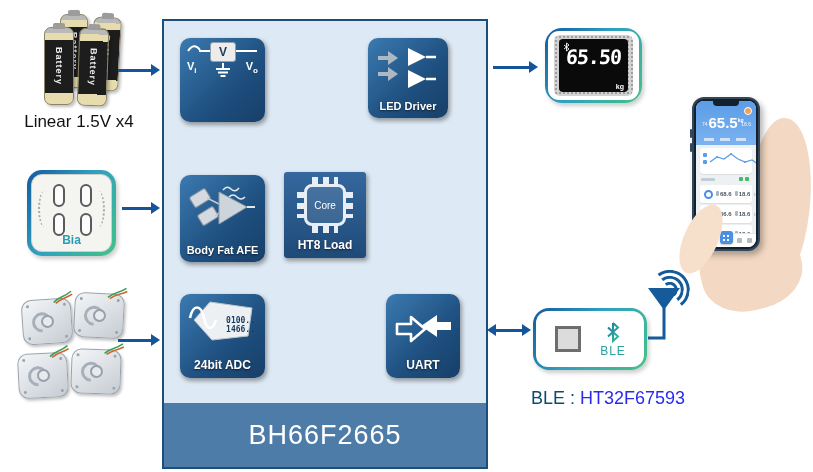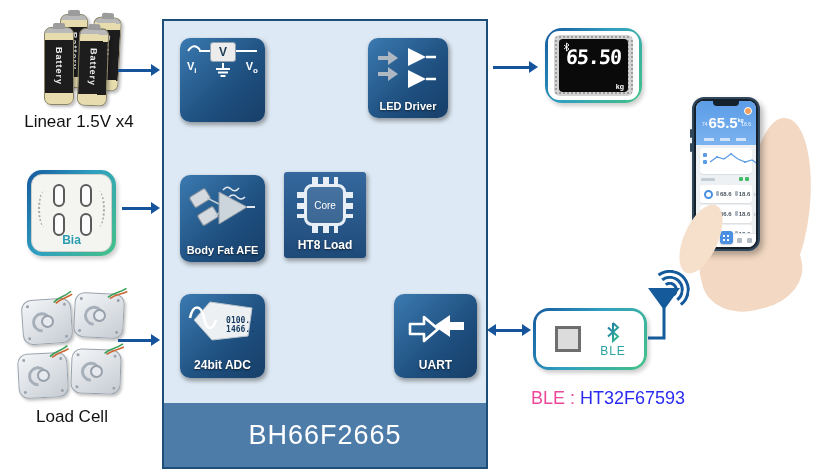--- a/index.html
+++ b/index.html
@@ -20,21 +20,21 @@
   .blk-label { position: absolute; bottom: 6px; left: 0; width: 100%; text-align: center;
                font-size: 11px; font-weight: bold; text-shadow: 0 1px 2px rgba(0,0,0,.6); }
   .blk svg { display: block; }
 
   #blk-lr   { left: 180px; top: 38px;  width: 85px; height: 84px; }
   #blk-led  { left: 368px; top: 38px;  width: 80px; height: 80px; }
   #blk-afe  { left: 180px; top: 175px; width: 85px; height: 87px; }
   #blk-core { left: 284px; top: 172px; width: 82px; height: 86px; border-radius: 3px;
               background: linear-gradient(180deg,#35689e 0%,#1e4a78 100%); }
   #blk-adc  { left: 180px; top: 294px; width: 85px; height: 84px; }
-  #blk-uart { left: 394px; top: 294px; width: 83px; height: 84px; }
+  #blk-uart { left: 386px; top: 294px; width: 74px; height: 84px; }
 
   
   .lr-icon { position: relative; height: 50px; }
   .lr-vbox { position: absolute; left: 30px; top: 4px; width: 26px; height: 20px;
              background: #ececec; border: 1px solid #90a0ae; border-radius: 3px;
              color: #1b3a55; font-size: 12px; font-weight: bold;
              display: flex; align-items: center; justify-content: center; }
   .lr-vi { position: absolute; left: 7px;  top: 22px; font-size: 11px; font-weight: bold; }
   .lr-vo { position: absolute; right: 7px; top: 22px; font-size: 11px; font-weight: bold; }
   .lr-vi sub, .lr-vo sub { font-size: 8px; }
@@ -115,21 +115,21 @@
   
   .ble-inner { position: relative; width: 100%; height: 100%; background: #fff; border-radius: 12px;
                display: flex; align-items: center; justify-content: space-evenly; }
   .ble-chip-wrap { position: relative; width: 28px; height: 28px; }
   .ble-chip { position: absolute; left: 1px; top: 1px; width: 26px; height: 26px;
               background: #dcdcdc; border: 3px solid #6e6e6e; }
   .ble-bt-col { display: flex; flex-direction: column; align-items: center; }
   .ble-bt-label { font-size: 12px; color: #2aa3a0; letter-spacing: 1px; margin-top: 1px; }
 
   .ble-caption { position: absolute; left: 531px; top: 388px; font-size: 18px; }
-  .ble-caption .pfx { color: #ec4899; }
+  .ble-caption .pfx { color: #0c4a6e; }
   .ble-caption .prt { color: #2a2af0; }
 
   
   .antenna-svg { position: absolute; left: 638px; top: 282px; }
   .wifi-wrap { position: absolute; left: 664px; top: 252px; width: 46px; height: 46px; transform: rotate(8deg); }
   .wifi-arc { position: absolute; border: 3.5px solid #155a9b; border-radius: 50%;
               border-left-color: transparent; border-bottom-color: transparent; }
 
   
   .hand { position: absolute; background: #f3d9c3; }
@@ -324,21 +324,20 @@
           <path d="M2,12 C8,6 12,8 20,2" stroke="#3aa05a" stroke-width="1.6" fill="none"></path>
           <path d="M4,13 C10,8 14,9 21,5" stroke="#cc6633" stroke-width="1.6" fill="none"></path>
         </svg></div>
     <div class="lc-c"></div>
       <div class="lc-circle"></div>
     <div class="lc-screw" style="left:4px;top:4px"></div>
       <div class="lc-screw" style="right:4px;top:4px"></div>
     <div class="lc-screw" style="left:4px;bottom:4px"></div>
       <div class="lc-screw" style="right:4px;bottom:4px"></div>
   </div>
-  <div class="caption" style="left:18px;top:407px;width:108px">Load Cell</div>
 
   <div class="arr" style="left:118px;top:69px;width:33px"></div>
   <div class="arr" style="left:122px;top:207px;width:29px"></div>
   <div class="arr" style="left:118px;top:339px;width:33px"></div>
   <div class="arr" style="left:493px;top:66px;width:36px"></div>
   <div class="arr dbl" style="left:496px;top:329px;width:26px"></div>
 
   <div class="grad-frame" style="left:545px;top:28px;width:97px;height:75px;border-radius:17px;padding:3px">
     <div class="lcd-bezel">
       <div class="lcd-frame">

